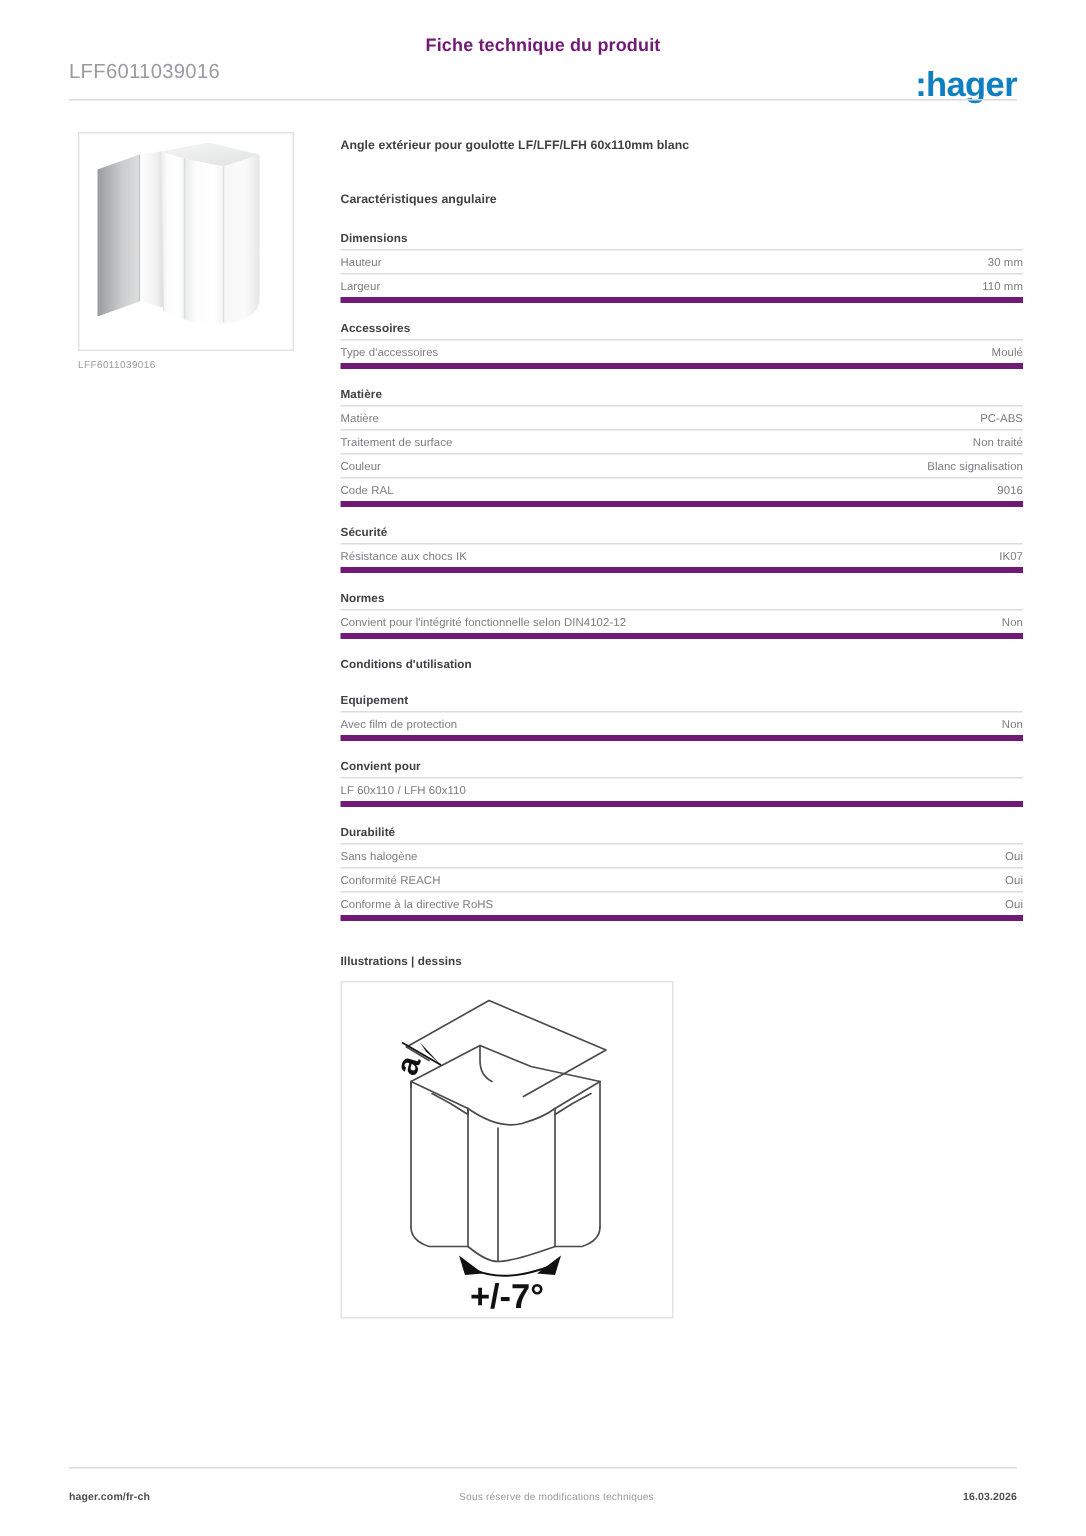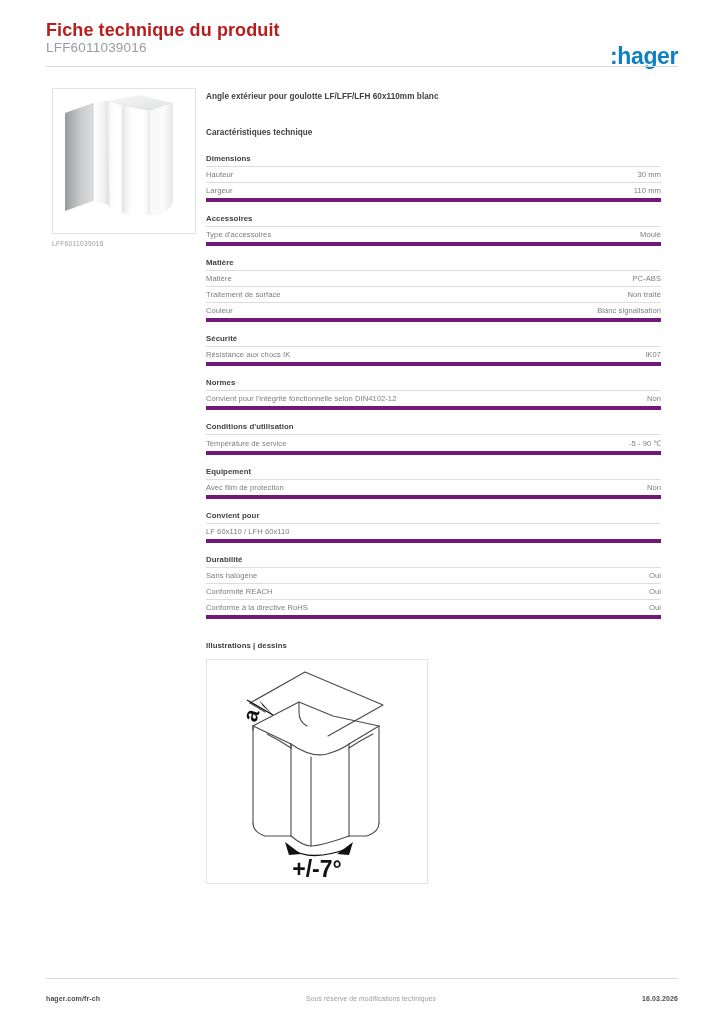--- a/index.html
+++ b/index.html
@@ -26,26 +26,27 @@
 
   
   .header {
     position: absolute;
     left: 46px;
     top: 22px;
     width: 632px;
     height: 46px;
   }
   .doc-title {
-    font-size: 18px;
-    font-weight: bold;
-    color: #b91c1c;
+    font-size: 12px;
+    font-weight: bold;
+    color: #701a75;
     letter-spacing: 0.1px;
     line-height: 17px;
     margin: 0;
+    text-align: center;
   }
   .doc-ref {
     font-size: 13.5px;
     font-weight: normal;
     color: #9a9b9e;
     letter-spacing: 0.2px;
     line-height: 16px;
     margin: 1px 0 0 0;
   }
   .logo {
@@ -87,21 +88,21 @@
   .thumb-caption {
     margin-top: 6px;
     font-size: 6.6px;
     color: #9a9b9e;
     letter-spacing: 0.3px;
   }
 
   
   .main {
     position: absolute;
-    left: 206px;
+    left: 227px;
     top: 92px;
     width: 455px;
   }
   .product-name {
     font-size: 8.2px;
     font-weight: bold;
     color: #404144;
     letter-spacing: 0.05px;
     margin: 0 0 27px 0;
   }
@@ -117,21 +118,21 @@
   .section-head {
     font-size: 7.8px;
     font-weight: bold;
     color: #404144;
     letter-spacing: 0.05px;
     padding-bottom: 3px;
   }
   .row {
     display: flex;
     justify-content: space-between;
-    align-items: center;
+    align-items: flex-start;
     border-top: 1px solid #dcdddf;
     padding: 3px 0 3px 0;
     min-height: 9px;
   }
   .row:last-child { border-bottom: 4px solid #701a75; }
   .row-label {
     font-size: 7.6px;
     color: #7b7c7f;
     letter-spacing: 0.05px;
     white-space: nowrap;
@@ -261,21 +262,21 @@
         <path d="M96,22 L96,126" stroke="#e0e0e0" stroke-width="1" fill="none"></path>
         <path d="M54,12 L56,118" stroke="#e4e4e4" stroke-width="0.8" fill="none"></path>
         <path d="M40,14 L40,112" stroke="#c4c5c6" stroke-width="0.8" fill="none"></path>
       </svg>
     </div>
     <div class="thumb-caption">LFF6011039016</div>
   </div>
 
   <div class="main">
     <div class="product-name">Angle extérieur pour goulotte LF/LFF/LFH 60x110mm blanc</div>
-    <div class="specs-title">Caractéristiques technique</div>
+    <div class="specs-title">Caractéristiques angulaire</div>
 
     <div id="sections-container">
         <div class="section">
           <div class="section-head">Dimensions</div>
           <div class="row">
             <div class="row-label">Hauteur</div>
             <div class="row-value">30 mm</div>
           </div>
           <div class="row">
             <div class="row-label">Largeur</div>
@@ -298,41 +299,41 @@
             <div class="row-value">PC-ABS</div>
           </div>
           <div class="row">
             <div class="row-label">Traitement de surface</div>
             <div class="row-value">Non traité</div>
           </div>
           <div class="row">
             <div class="row-label">Couleur</div>
             <div class="row-value">Blanc signalisation</div>
           </div>
+          <div class="row">
+            <div class="row-label">Code RAL</div>
+            <div class="row-value">9016</div>
+          </div>
         </div>
         <div class="section">
           <div class="section-head">Sécurité</div>
           <div class="row">
             <div class="row-label">Résistance aux chocs IK</div>
             <div class="row-value">IK07</div>
           </div>
         </div>
         <div class="section">
           <div class="section-head">Normes</div>
           <div class="row">
             <div class="row-label">Convient pour l'intégrité fonctionnelle selon DIN4102-12</div>
             <div class="row-value">Non</div>
           </div>
         </div>
         <div class="section">
           <div class="section-head">Conditions d'utilisation</div>
-          <div class="row">
-            <div class="row-label">Température de service</div>
-            <div class="row-value">-5 - 90 ℃</div>
-          </div>
         </div>
         <div class="section">
           <div class="section-head">Equipement</div>
           <div class="row">
             <div class="row-label">Avec film de protection</div>
             <div class="row-value">Non</div>
           </div>
         </div>
         <div class="section">
           <div class="section-head">Convient pour</div>

